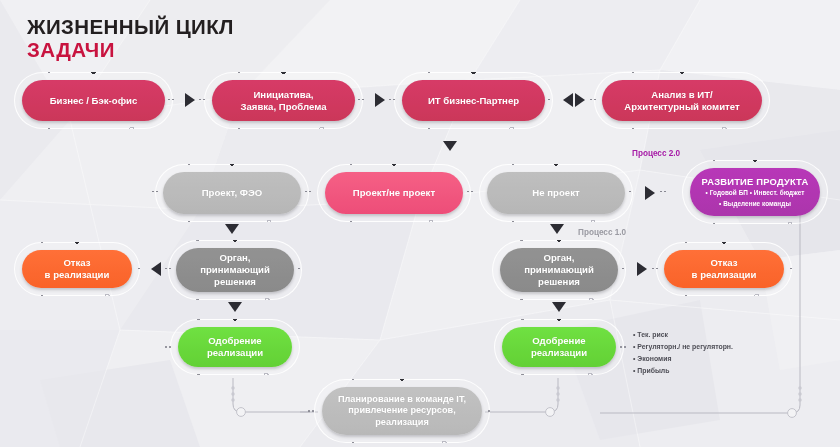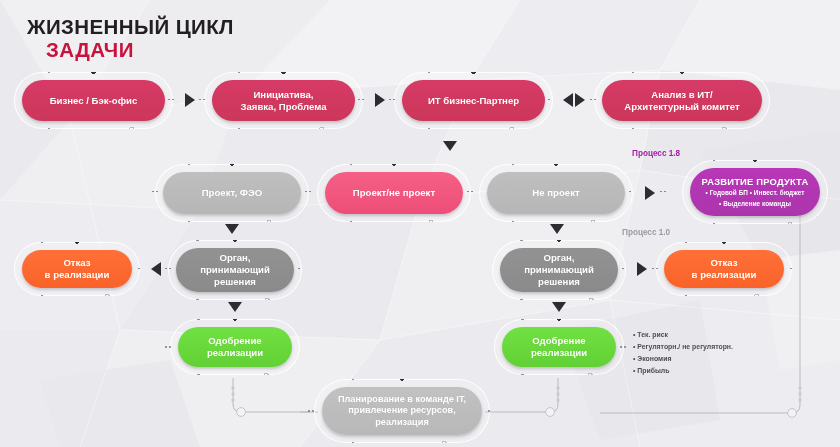--- a/index.html
+++ b/index.html
@@ -22,21 +22,21 @@
 
   .title-block {
     position: absolute; left: 27px; top: 16px; z-index: 20;
   }
   .title-line1 {
     font-size: 20.5px; font-weight: bold; color: #231f20;
     letter-spacing: 0.4px; line-height: 1.12;
   }
   .title-line2 {
     font-size: 20.5px; font-weight: bold; color: #c8133f;
-    letter-spacing: 0.4px; line-height: 1.12; margin-left: 19px;
+    letter-spacing: 0.4px; line-height: 1.12;
   }
 
   .logo {
     position: absolute; right: 28px; top: 19px; z-index: 20;
     display: flex; align-items: center; gap: 7px;
   }
   .logo-mark { width: 36px; height: 21px; display:block; }
   .logo-text {
     font-size: 21px; font-weight: bold; color: #c8133f;
     letter-spacing: 0.5px; line-height: 1;
@@ -110,21 +110,21 @@
   .dots { position:absolute; z-index:14; display:flex; gap:2.5px; align-items:center; }
   .dots i { width:2.6px; height:2.6px; border-radius:50%; background:#4a4a52; display:block; }
   .dots i.sm { width:1.9px; height:1.9px; background:#7a7a84; }
 
   
   .note {
     position: absolute; z-index: 16;
     font-size: 8.2px; font-weight: bold;
   }
   .note-proc2 { color: #a61aa6; }
-  .note-proc1 { color: #9a9aa2; margin-left: 44px; }
+  .note-proc1 { color: #9a9aa2; }
 
   .bullets { position: absolute; z-index:16; }
   .bullets div {
     font-size: 6.9px; color: #4d4d55; font-weight: bold;
     line-height: 1.72; white-space: nowrap;
   }
 
   
   .wires { position:absolute; inset:0; z-index:5; }
 </style>
@@ -286,21 +286,21 @@
       <i class="sm"></i>
       <i class="sm"></i>
     </div>
 
   <div class="node c-purple" style="left:690px; top:168px; width:130px; height:48px; flex-direction:column; gap:1px;">
     <div class="prod-title">РАЗВИТИЕ ПРОДУКТА</div>
     <div class="prod-line">• Годовой БП • Инвест. бюджет</div>
     <div class="prod-line">• Выделение команды</div>
   </div>
 
-  <div class="note note-proc2" style="left:632px; top:149px;">Процесс 1.8</div>
+  <div class="note note-proc2" style="left:632px; top:149px;">Процесс 2.0</div>
   <div class="note note-proc1" style="left:578px; top:228px;">Процесс 1.0</div>
 
   <div class="tri tri-d" style="left:225px; top:224px;"></div>
   <div class="tri tri-d" style="left:550px; top:224px;"></div>
 
   <div class="node c-orange" style="left:22px; top:250px; width:110px; height:38px;">
     <div class="label" style="white-space:pre-line;">Отказ
 в реализации</div>
   </div>
   <div class="dots" style="left:138px; top:267.5px;">

